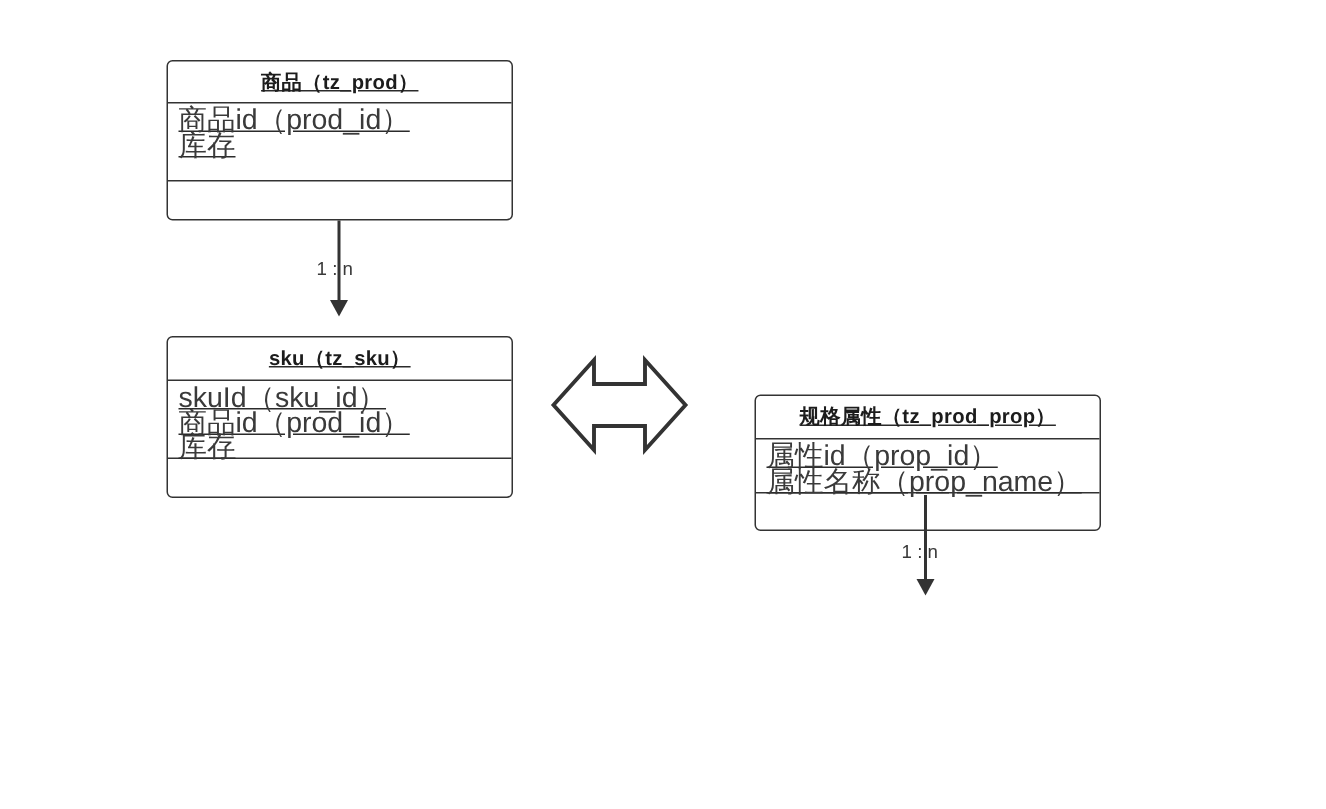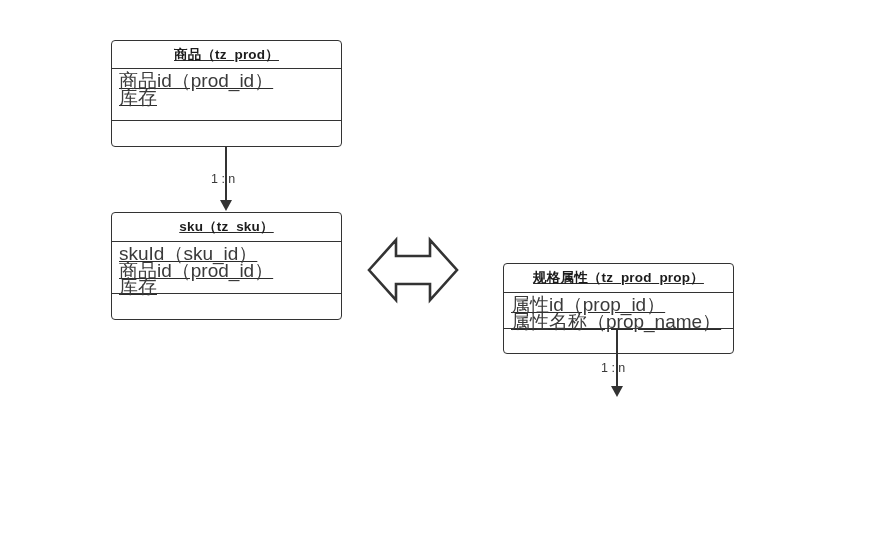--- a/index.html
+++ b/index.html
@@ -101,21 +101,21 @@
     </div>
     <div class="entity-ops"></div>
   </div>
 
   <div class="connector" style="left:0; top:0; width:884px; height:539px; pointer-events:none;">
     <div class="conn-line" style="left:225px; top:147px; height:55px;"></div>
     <div class="conn-head" style="left:220px; top:200px;"></div>
     <div class="conn-label" style="left:211px; top:172px;">1 : n</div>
   </div>
 
-  <div class="entity" style="left:111px; top:212px; width:231px; height:108px;">
+  <div class="entity" style="left:111px; top:224px; width:231px; height:108px;">
     <div class="entity-title" style="height:29px;">sku（tz_sku）</div>
     <div class="entity-attrs" style="height:52px;">
       <div class="attr-row">skuId（sku_id）</div>
       <div class="attr-row">商品id（prod_id）</div>
       <div class="attr-row">库存</div>
     </div>
     <div class="entity-ops"></div>
   </div>
 
   <div class="double-arrow" style="left:366px; top:235px; width:94px; height:70px;">

